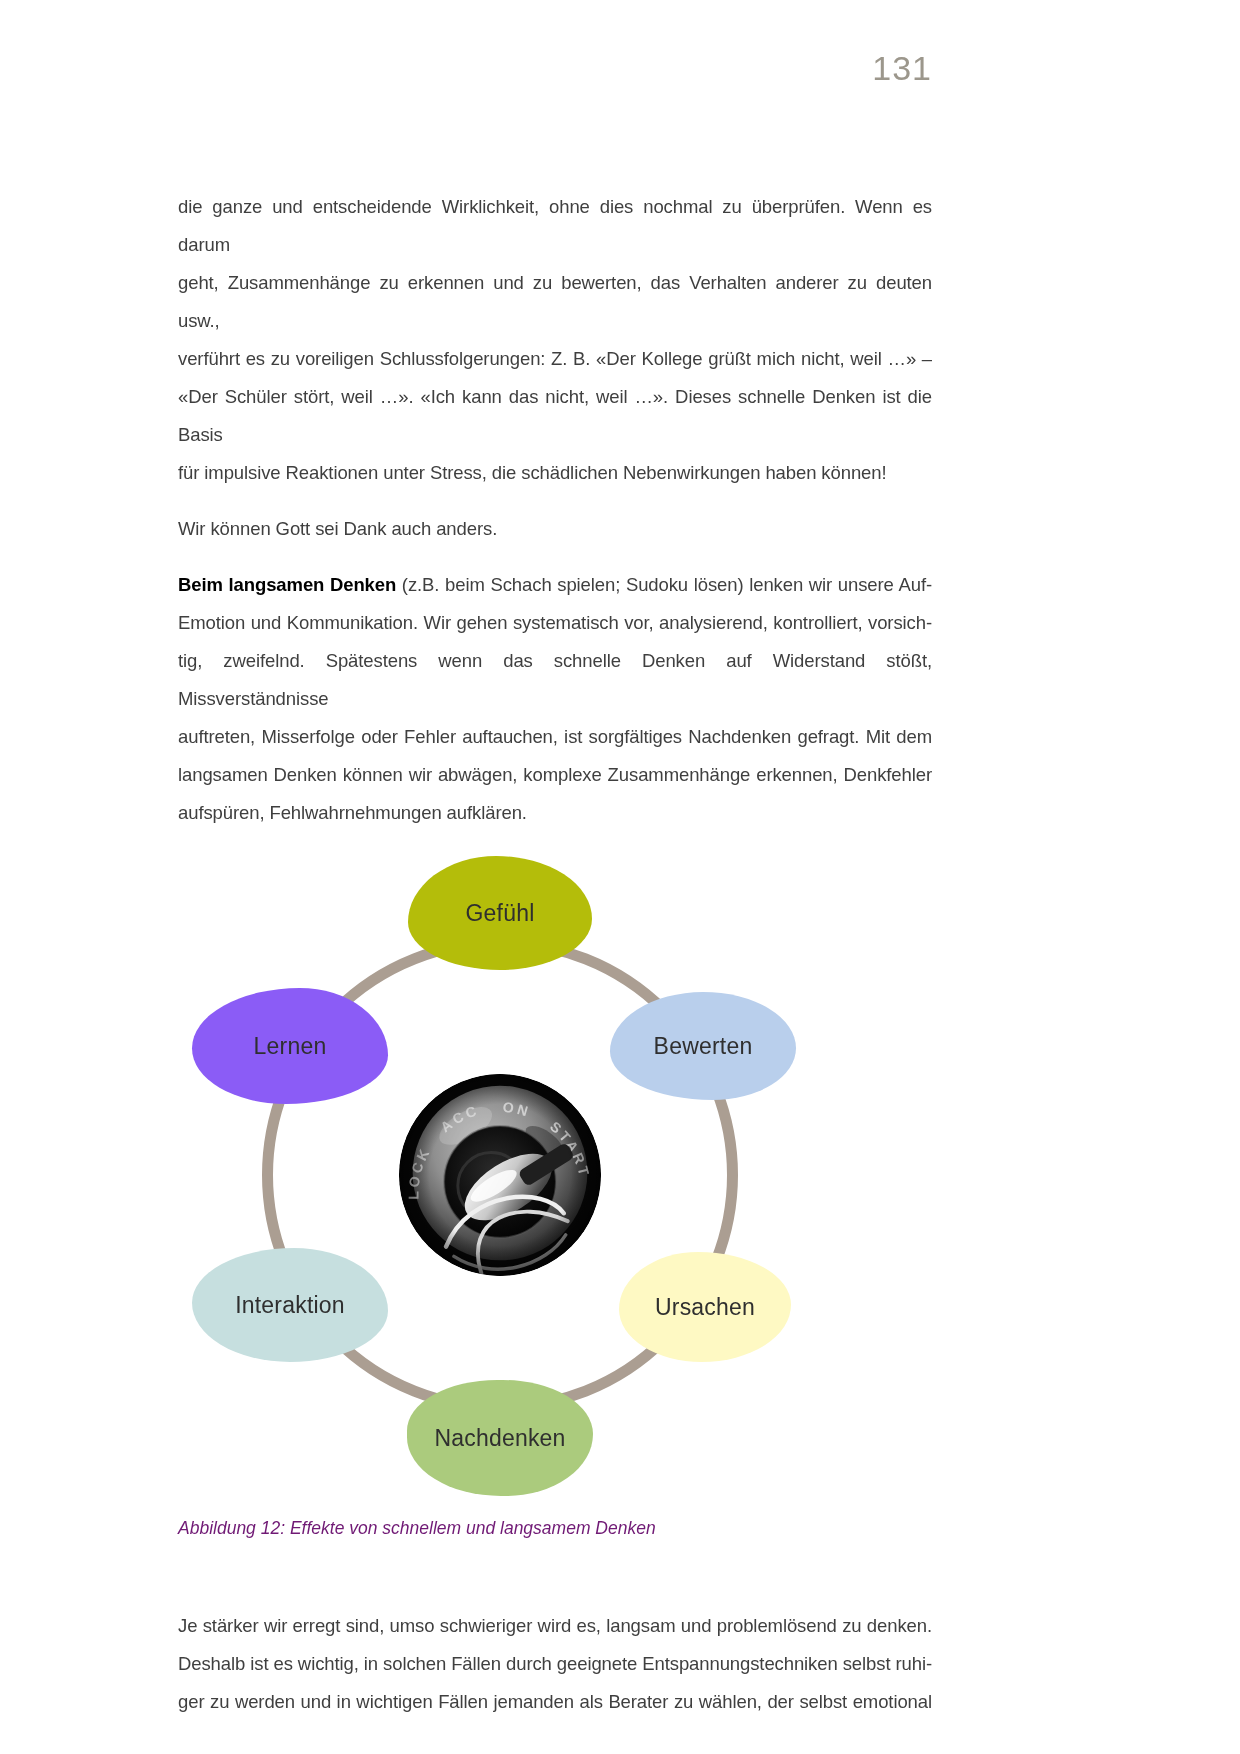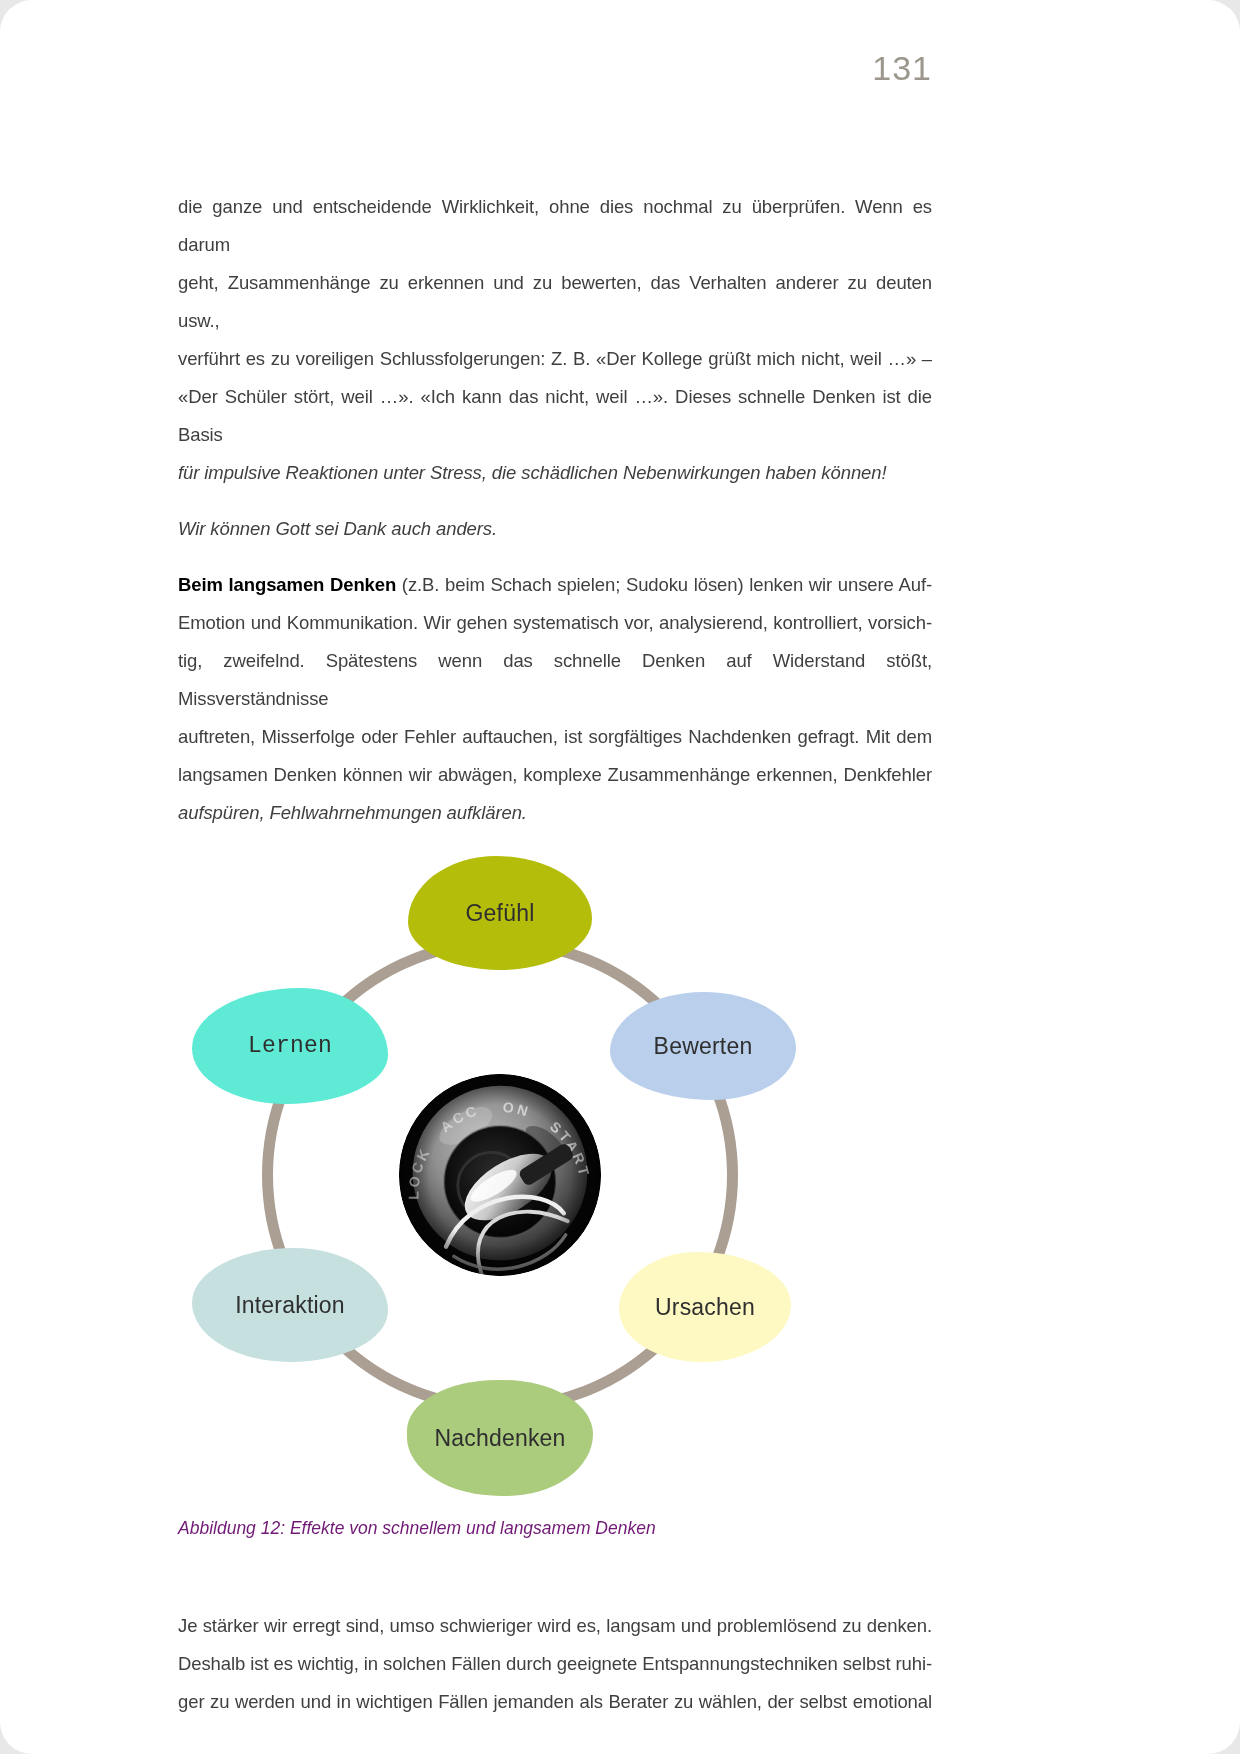--- a/index.html
+++ b/index.html
@@ -3,34 +3,33 @@
 <meta charset="utf-8">
 <style>
   html,body{margin:0;padding:0;background:#e8e8e8;}
   .page{
     position:relative;
     width:1240px;height:1754px;
     margin:0 auto;
     background:#ffffff;
     font-family:"Liberation Sans", sans-serif;
     overflow:hidden;
-    border-radius:32px;
   }
   .pagenum{
     position:absolute;top:48px;left:178px;width:754px;
     text-align:right;font-size:34px;line-height:40px;
     color:#9c978c;letter-spacing:1px;
   }
   .content{
     position:absolute;left:178px;top:188px;width:754px;
     color:#3f3f3f;font-size:18.5px;letter-spacing:-0.1px;
   }
   .para{line-height:38px;}
   .para .line{text-align:justify;text-align-last:justify;}
-  .para .line.last{text-align-last:left;font-style:italic;}
+  .para .line.last{text-align-last:left;}
   .para b{font-weight:bold;color:#000000;margin-top:48px;}
   .p2{margin-top:18px;}
   .p3{margin-top:18px;}
 
   
   .diagram{position:relative;margin-top:20px;height:655px;}
   .ring{
     position:absolute;left:84px;top:85px;width:476px;height:476px;
     box-sizing:border-box;border:11px solid #ab9e92;border-radius:50%;
     z-index:0;
@@ -144,21 +143,21 @@
             <path d="M 86,205 C 68,150 122,128 174,152" stroke="#d8d8d8" stroke-width="4"></path>
             <path d="M 58,188 C 98,214 152,198 172,166" stroke="#c9c9c9" stroke-width="3.5" opacity="0.8"></path>
           </g>
           <circle cx="105" cy="105" r="103" fill="url(#gVign)"></circle>
         </g>
       </svg>
 
       <div class="fig-node n-gefuehl" style="background-color: rgb(180, 189, 10);">
         <span>Gefühl</span>
       </div>
-      <div class="fig-node n-lernen" style="background-color: #5eead4; font-family: Liberation Mono, monospace;">
+      <div class="fig-node n-lernen" style="background-color: #8b5cf6;">
         <span>Lernen</span>
       </div>
       <div class="fig-node n-bewerten" style="background-color: rgb(185, 207, 236);">
         <span>Bewerten</span>
       </div>
       <div class="fig-node n-interaktion" style="background-color: rgb(198, 223, 223);">
         <span>Interaktion</span>
       </div>
       <div class="fig-node n-ursachen" style="background-color: #fef9c3;">
         <span>Ursachen</span>

